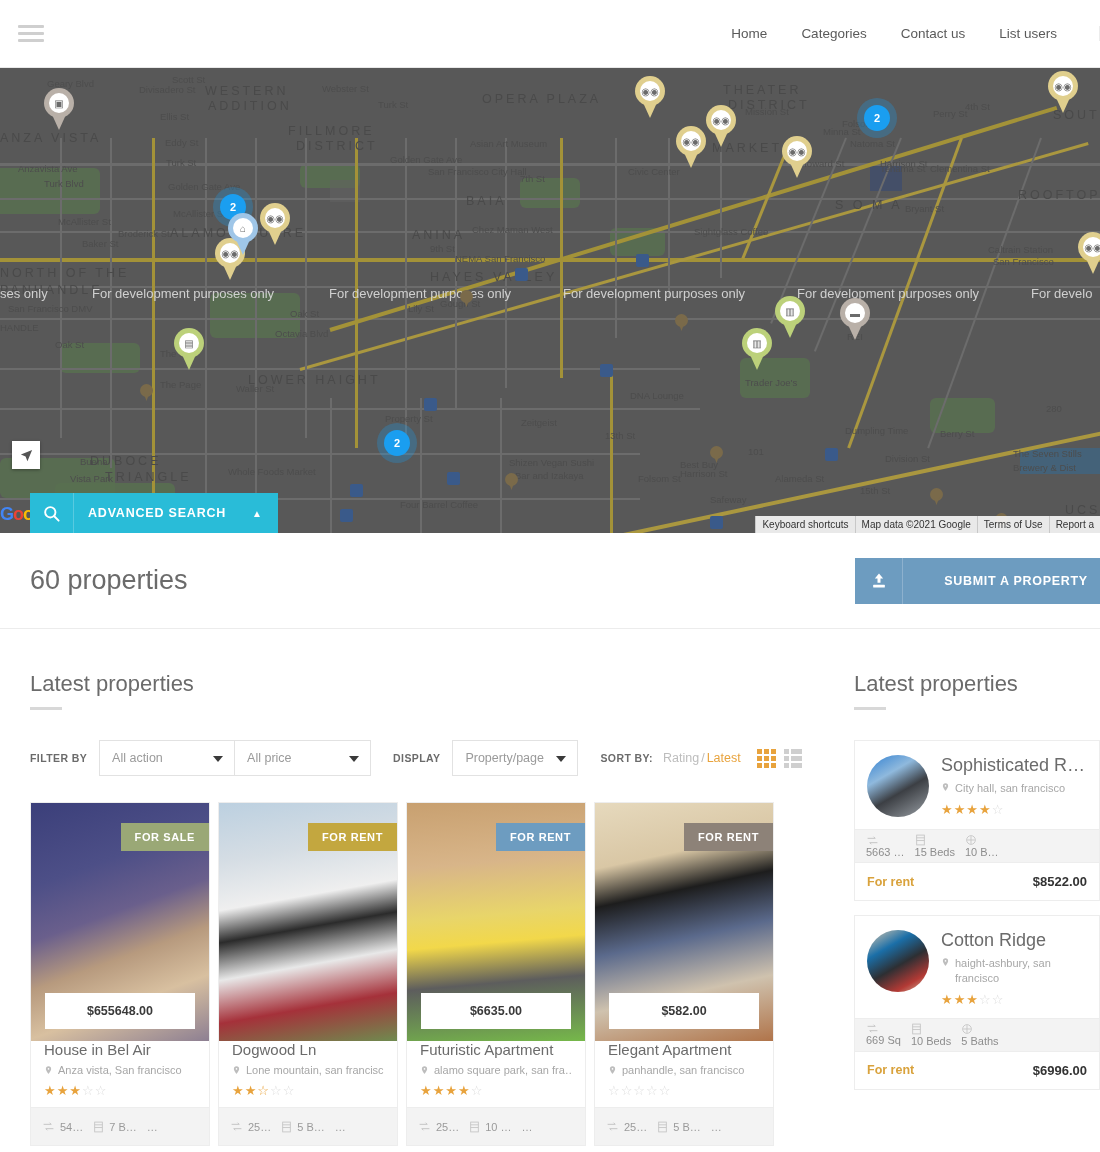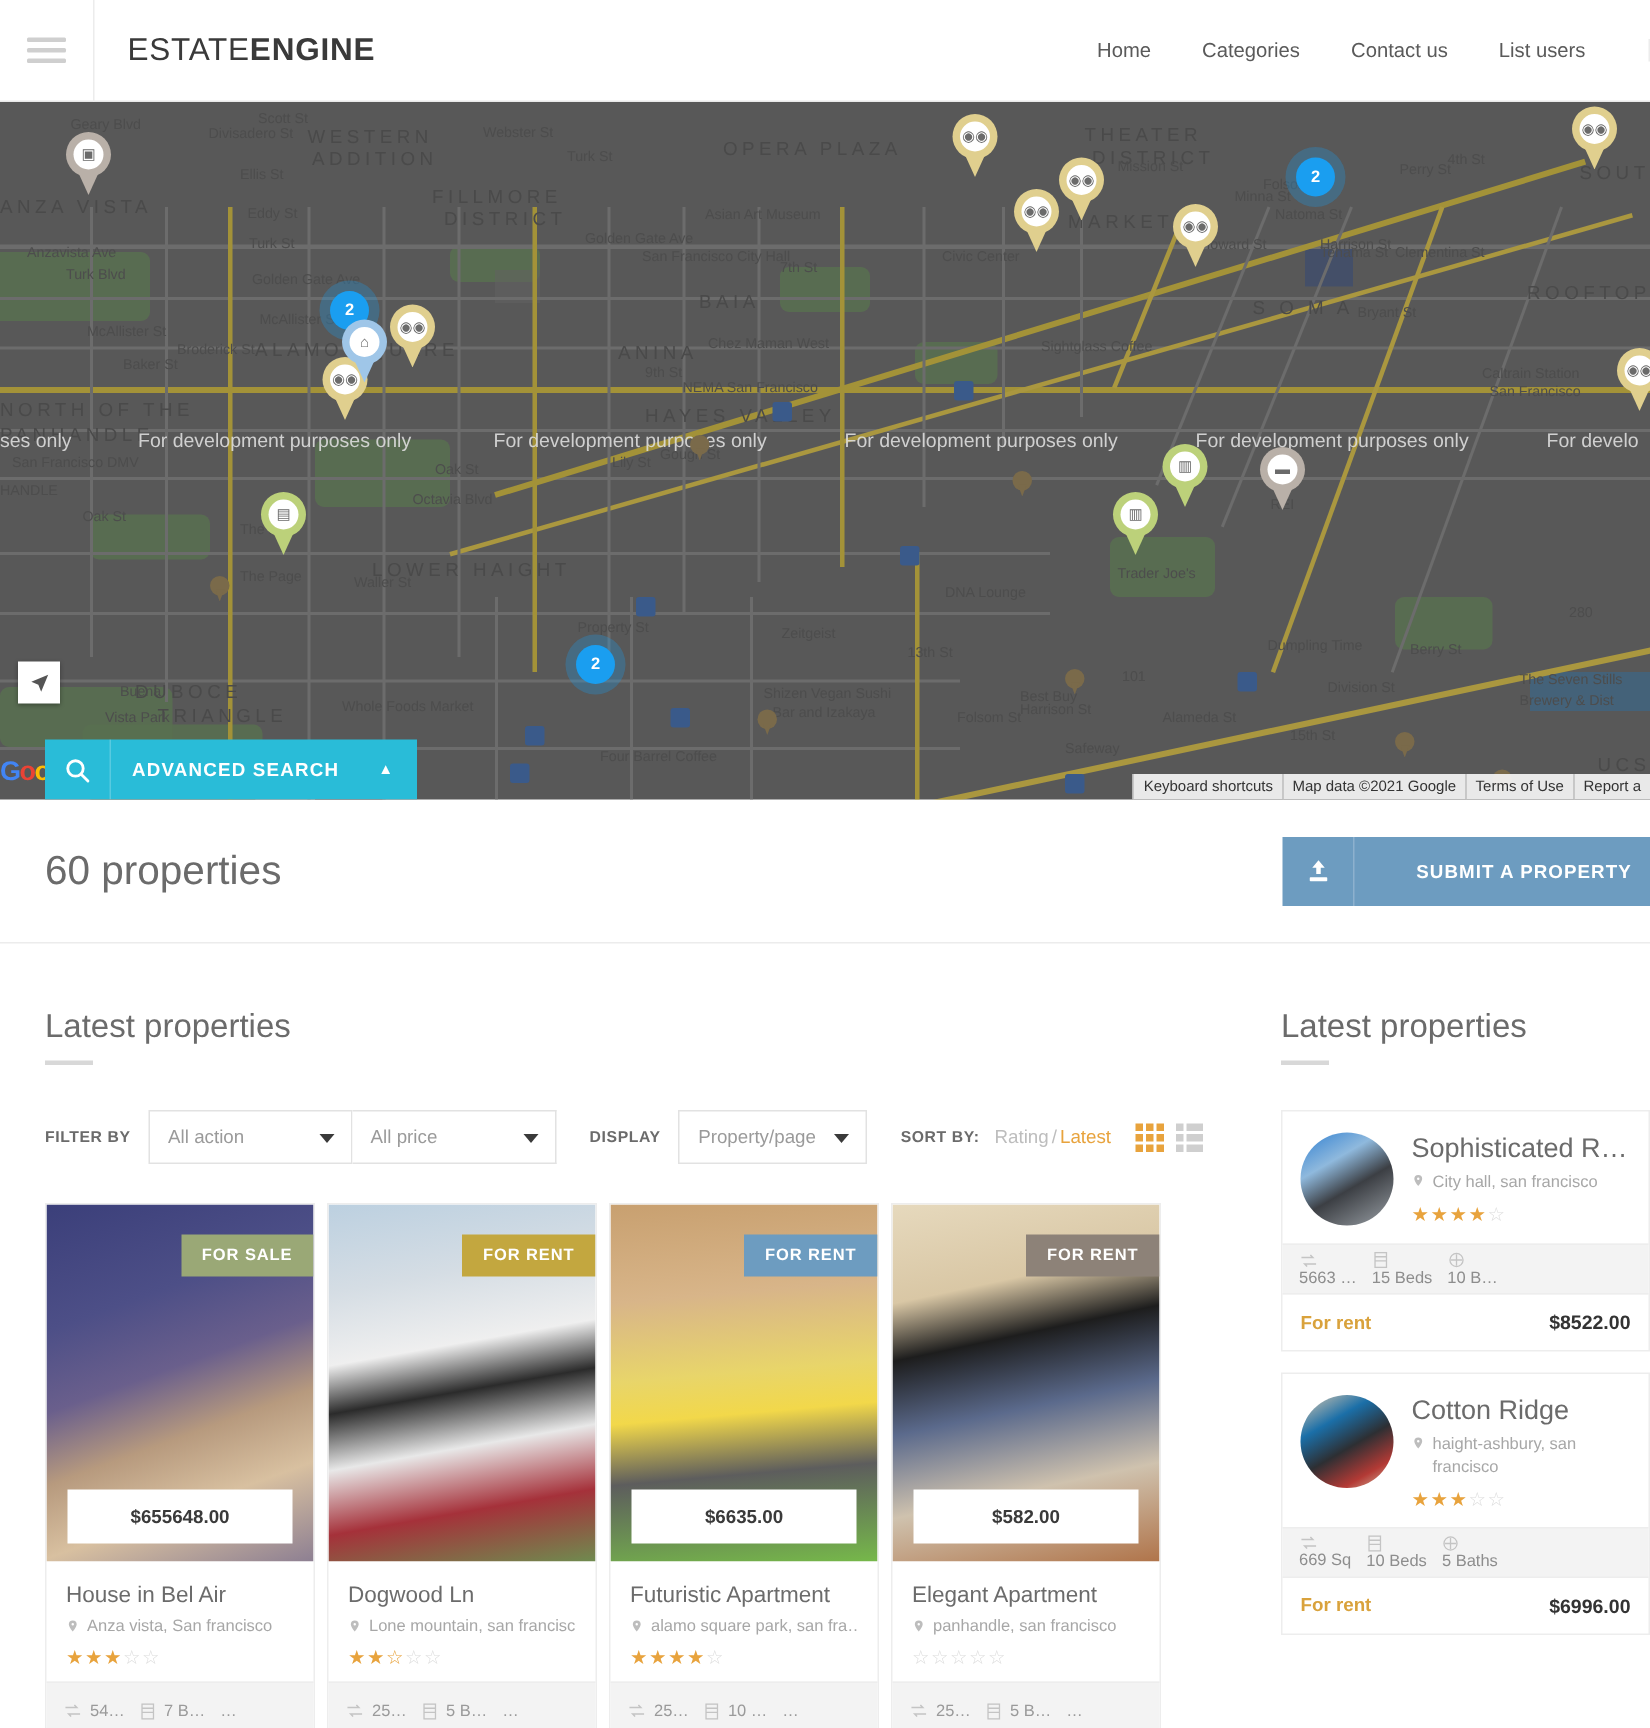--- a/index.html
+++ b/index.html
@@ -170,21 +170,21 @@
   }
   .ribbon.sale { background:#9aa876; }
   .ribbon.rent-gold { background:#c3a73f; }
   .ribbon.rent-blue { background:#6d9cc0; }
   .ribbon.rent-gray { background:#8d8278; }
   .pricebox {
     position:absolute; left:14px; right:14px; bottom:12px; background:#fff;
     height:36px; display:flex; align-items:center; justify-content:center;
     font-size:12.5px; font-weight:700; color:#3a3a3a;
   }
-  .card .info { padding:14px 13px 10px 13px; }
+  .card .info { padding:0 13px 10px 13px; }
   .card .ttl { font-size:15px; color:#6b6b6b; font-weight:400; margin-bottom:6px; }
   .card .loc { font-size:11px; color:#a7a7a7; display:flex; align-items:center; gap:5px; margin-bottom:8px; white-space:nowrap; overflow:hidden; }
   .stars { font-size:13px; letter-spacing:1px; color:#e8a33d; line-height:1; }
   .stars .off { color:#dcdcdc; }
   .card .foot {
     background:#f3f3f3; border-top:1px solid #ededed; height:38px;
     display:flex; align-items:center; gap:10px; padding:0 11px;
     font-size:11px; color:#9a9a9a; white-space:nowrap; overflow:hidden;
   }
   .foot .it { display:flex; align-items:center; gap:5px; }
@@ -208,25 +208,20 @@
   svg { display:block; }
 </style>
 </head>
 <body>
 
 <div class="header">
   <div class="burger">
     <span></span>
       <span></span>
       <span></span>
-  </div>
-  <div class="logo-wrap">
-    <div class="logo">
-      <span class="lt">ESTATE</span><span class="bd">ENGINE</span>
-    </div>
   </div>
   <div class="nav">
     <a href="#">Home</a>
     <a href="#">Categories</a>
     <a href="#">Contact us</a>
     <a href="#">List users</a>
   </div>
 </div>
 
 <div class="map">

